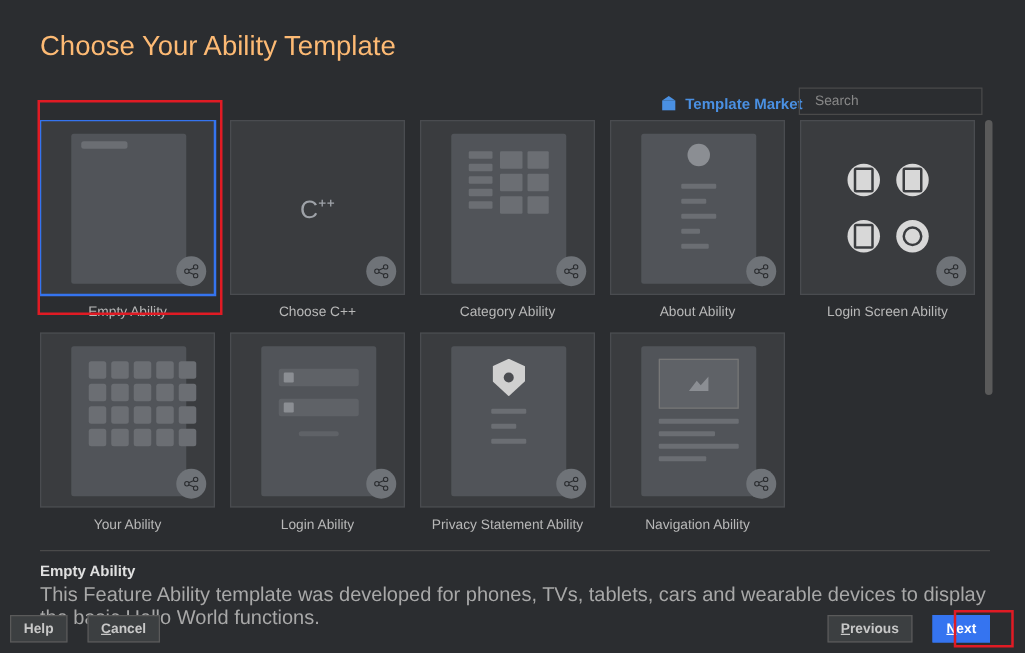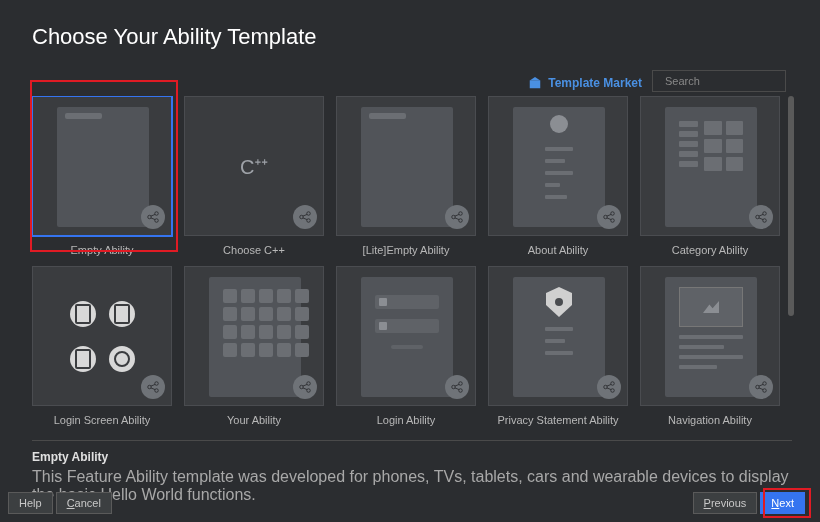--- a/index.html
+++ b/index.html
@@ -8,32 +8,32 @@
     width:820px; height:522px;
     background:#2b2d30;
     font-family:"Segoe UI", Arial, sans-serif;
     color:#c8c8c8;
     font-size:12px;
     overflow:hidden;
     position:relative;
   }
   .page-title {
     position:absolute; left:32px; top:24px;
-    font-size:22px; font-weight:400; color:#ffffff;
+    font-size:22px; font-weight:400; color:#fdba74;
   }
   .market-link {
     position:absolute; right:178px; top:76px;
     color:#4a90e2; font-size:12px; font-weight:600;
     display:flex; align-items:center; gap:6px;
     cursor:pointer;
   }
   .market-link svg { width:14px; height:14px; }
   .search-box {
     position:absolute; right:34px; top:70px;
-    width:134px; height:22px;
+    width:147px; height:22px;
     border:1px solid #4a4a4a; background:transparent;
     display:flex; align-items:center; padding:0 6px;margin-left:12px;
   }
   .search-box svg { width:12px; height:12px; stroke:#888; fill:none; }
   .search-box input {
     flex:1; background:transparent; border:none; outline:none;
     color:#bbb; font-size:11px; padding-left:6px;
   }
   .search-box input::placeholder { color:#888; }
   .grid-wrap {
@@ -117,22 +117,22 @@
   .desc { position:absolute; left:32px; top:450px; right:28px; }
   .desc-title { font-weight:600; font-size:12px; color:#e0e0e0; margin-bottom:4px; }
   .desc-text { font-size:16px; color:#a8a8a8; }
 
   
   .footer { position:absolute; left:0; right:0; bottom:8px; height:28px; display:flex; align-items:center; }
   .btn {
     height:22px; padding:0 10px; border:1px solid #5a5a5a;
     background:#3c3f41; color:#c8c8c8; font-size:11px;
     display:inline-flex; align-items:center; cursor:pointer;
-    margin-right:3px;
-    text-decoration:underline; text-decoration-color:transparent;
+    margin-right:16px;
+    text-decoration:underline; text-decoration-color:transparent;font-weight:bold;
   }
   .btn-left { position:absolute; left:8px; bottom:0; display:flex; }
   .btn-right { position:absolute; right:12px; bottom:0; display:flex; }
   .btn.primary { background:#3574f0; border-color:#3574f0; color:#fff; }
   .btn .mnemonic { text-decoration:underline; }
 </style>
 </head>
 <body>
 
 <div class="page-title">Choose Your Ability Template</div>
@@ -183,36 +183,53 @@
               <circle cx="12" cy="4" r="2"></circle>
               <circle cx="12" cy="12" r="2"></circle>
               <line x1="5.5" y1="7" x2="10.5" y2="5"></line>
               <line x1="5.5" y1="9" x2="10.5" y2="11"></line>
             </svg>
           </div>
       </div>
       <div class="card-label">Choose C++</div>
     </div>
 
-    <div class="card">
-      <div class="thumb">
-        <div class="mock">
-            <div class="mock-bar short"></div>
-          </div>
-        <div class="share-badge">
-            <svg viewBox="0 0 16 16">
-              <circle cx="4" cy="8" r="2"></circle>
-              <circle cx="12" cy="4" r="2"></circle>
-              <circle cx="12" cy="12" r="2"></circle>
-              <line x1="5.5" y1="7" x2="10.5" y2="5"></line>
-              <line x1="5.5" y1="9" x2="10.5" y2="11"></line>
-            </svg>
-          </div>
-      </div>
-      <div class="card-label">[Lite]Empty Ability</div>
+
+    <div class="card">
+      <div class="thumb">
+        <div class="mock">
+          <div class="cat-grid">
+            <div class="side">
+                <span></span>
+                <span></span>
+                <span></span>
+                <span></span>
+                <span></span>
+              </div>
+            <div class="main">
+                <span></span>
+                <span></span>
+                <span></span>
+                <span></span>
+                <span></span>
+                <span></span>
+              </div>
+          </div>
+        </div>
+        <div class="share-badge">
+            <svg viewBox="0 0 16 16">
+              <circle cx="4" cy="8" r="2"></circle>
+              <circle cx="12" cy="4" r="2"></circle>
+              <circle cx="12" cy="12" r="2"></circle>
+              <line x1="5.5" y1="7" x2="10.5" y2="5"></line>
+              <line x1="5.5" y1="9" x2="10.5" y2="11"></line>
+            </svg>
+          </div>
+      </div>
+      <div class="card-label">Category Ability</div>
     </div>
 
     <div class="card">
       <div class="thumb">
         <div class="mock">
           <div class="about-circle"></div>
           <div class="mock-lines">
               <div style="margin-top:20px"></div>
               <div></div>
               <div></div>
@@ -224,54 +241,20 @@
             <svg viewBox="0 0 16 16">
               <circle cx="4" cy="8" r="2"></circle>
               <circle cx="12" cy="4" r="2"></circle>
               <circle cx="12" cy="12" r="2"></circle>
               <line x1="5.5" y1="7" x2="10.5" y2="5"></line>
               <line x1="5.5" y1="9" x2="10.5" y2="11"></line>
             </svg>
           </div>
       </div>
       <div class="card-label">About Ability</div>
-    </div>
-
-    <div class="card">
-      <div class="thumb">
-        <div class="mock">
-          <div class="cat-grid">
-            <div class="side">
-                <span></span>
-                <span></span>
-                <span></span>
-                <span></span>
-                <span></span>
-              </div>
-            <div class="main">
-                <span></span>
-                <span></span>
-                <span></span>
-                <span></span>
-                <span></span>
-                <span></span>
-              </div>
-          </div>
-        </div>
-        <div class="share-badge">
-            <svg viewBox="0 0 16 16">
-              <circle cx="4" cy="8" r="2"></circle>
-              <circle cx="12" cy="4" r="2"></circle>
-              <circle cx="12" cy="12" r="2"></circle>
-              <line x1="5.5" y1="7" x2="10.5" y2="5"></line>
-              <line x1="5.5" y1="9" x2="10.5" y2="11"></line>
-            </svg>
-          </div>
-      </div>
-      <div class="card-label">Category Ability</div>
     </div>
 
     <div class="card">
       <div class="thumb">
         <div class="fs-icons">
             <span></span>
             <span></span>
             <span></span>
             <span></span>
           </div>

